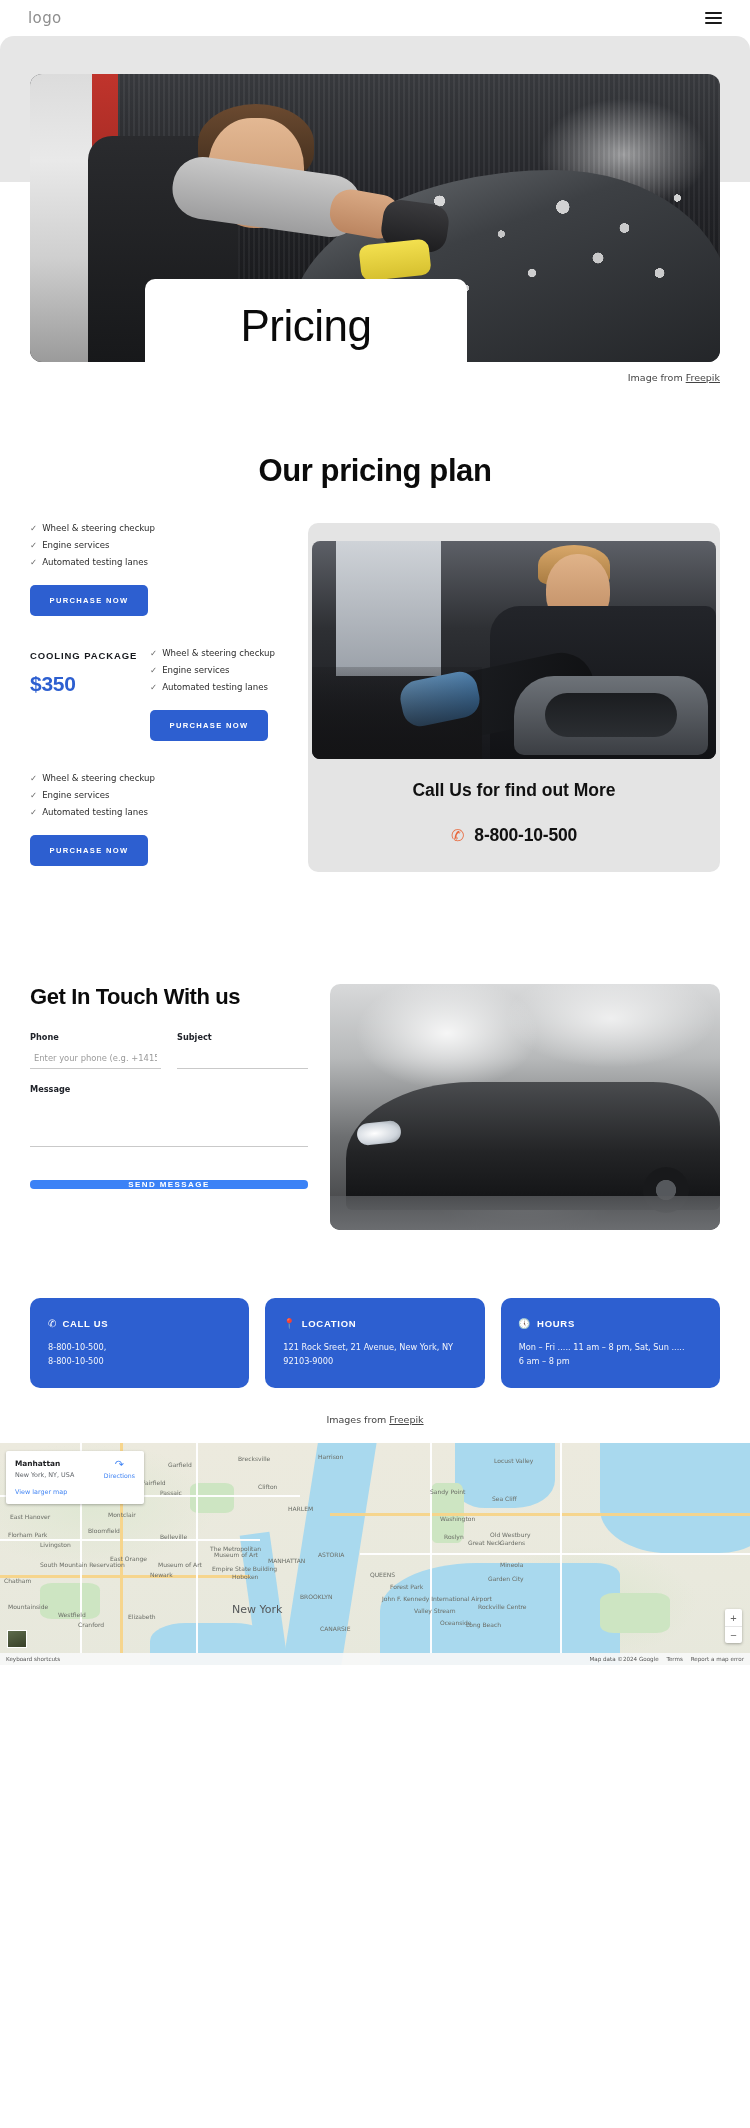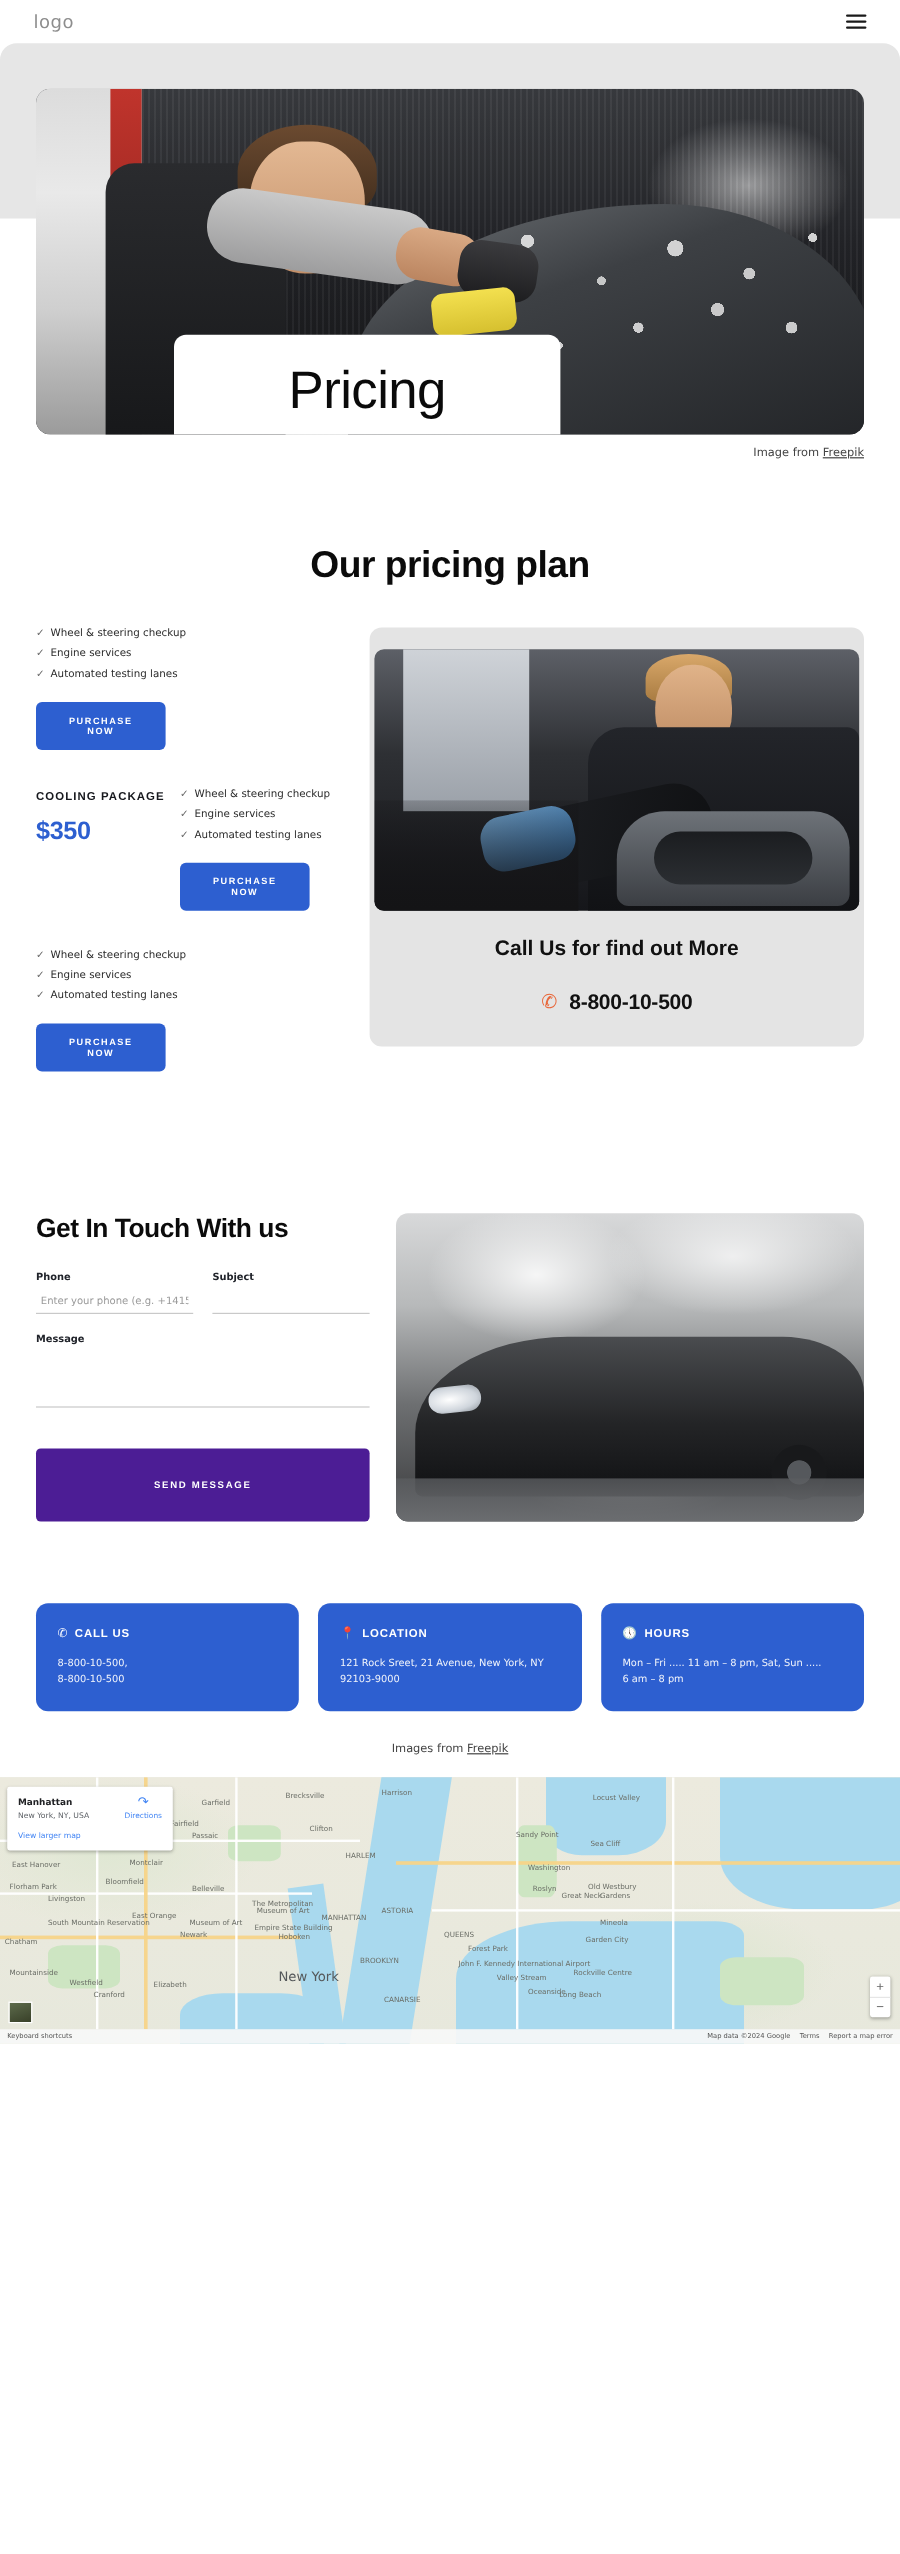--- a/index.html
+++ b/index.html
@@ -196,21 +196,21 @@
     margin-top: 11px;
     background: #2d5fd0;
     color: #fff;
     border: none;
     border-radius: 5px;
     padding: 11px 16px;
     font-size: 7.6px;
     font-weight: 700;
     letter-spacing: 1.3px;
     cursor: pointer;
-    width: 108px;
+    width: 118px;
     text-align: center;
     font-family: "Liberation Sans", sans-serif;
   }
 
   .call-card {
     flex: 1;
     background: #e4e4e4;
     border-radius: 10px;
     padding: 18px 4px 26px;
   }
@@ -300,25 +300,25 @@
     color: #333;
     padding: 4px 4px 5px;
     font-family: "DejaVu Sans", sans-serif;
     outline: none;
   }
   .field input::placeholder, .field textarea::placeholder { color: #9a9a9a; }
   .field textarea { height: 48px; resize: none; }
   .send-btn {
     width: 100%;
     margin-top: 14px;
-    background: #4c1d95;
+    background: #3b82f6;
     color: #fff;
     border: none;
     border-radius: 4px;
-    padding: 26px;
+    padding: 0;
     font-size: 8px;
     font-weight: 700;
     letter-spacing: 1.4px;
     cursor: pointer;
     font-family: "Liberation Sans", sans-serif;
   }
   .contact-photo {
     flex: 1;
     border-radius: 10px;
     min-height: 246px;

